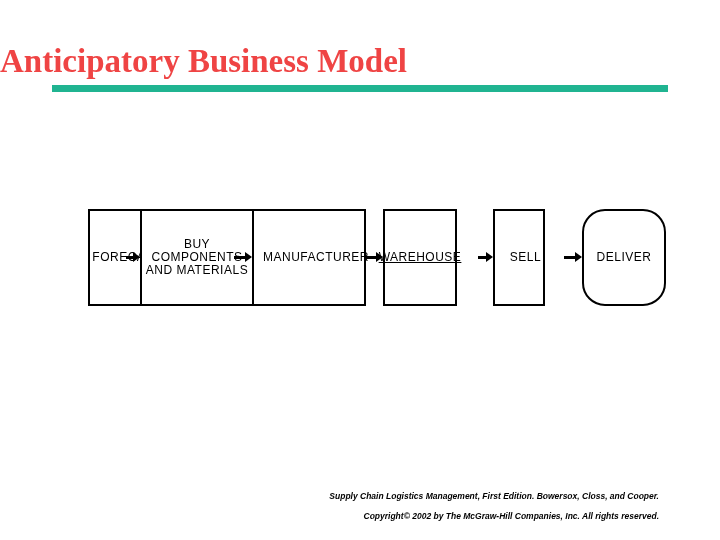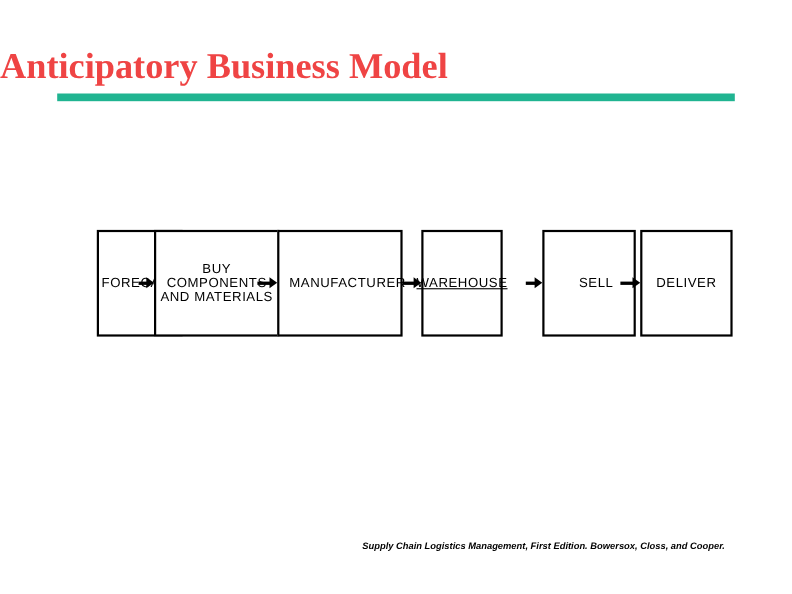--- a/index.html
+++ b/index.html
@@ -42,22 +42,22 @@
     font-size: 12px;
     line-height: 13px;
     letter-spacing: 0.5px;
     color: #000000;
     padding: 0 1px;
   }
   .b1 { left: 48px;  width: 78px; margin-left: 40px; }
   .b2 { left: 140px; width: 114px; }
   .b3 { left: 252px; width: 114px; padding-left: 15px; }
   .b4 { left: 383px; width: 74px; text-decoration: underline; }
-  .b5 { left: 493px; width: 85px; padding-left: 14px; }
-  .b6 { left: 582px; width: 84px; }
+  .b5 { left: 493px; width: 52px; padding-left: 14px; }
+  .b6 { left: 582px; width: 84px; border-radius: 23px; }
   
   .flow-arrow {
     position: absolute;
     top: 251px; height: 12px;
   }
   .a1 { left: 126px; width: 14px; }
   .a2 { left: 234px; width: 18px; }
   .a3 { left: 366px; width: 17px; }
   .a4 { left: 478px; width: 15px; }
   .a5 { left: 564px; width: 18px; }
@@ -138,13 +138,14 @@
   <span class="arrow-shaft"></span>
   <span class="arrow-head"></span>
 </div>
 
 <div class="flow-box b6">
   <span>DELIVER</span>
 </div>
 
 <div class="footer-citation">
   <div>Supply Chain Logistics Management, First Edition. Bowersox, Closs, and Cooper.</div>
+  <div>Copyright© 2002 by The McGraw-Hill Companies, Inc. All rights reserved.</div>
 </div>
 
 </body></html>

